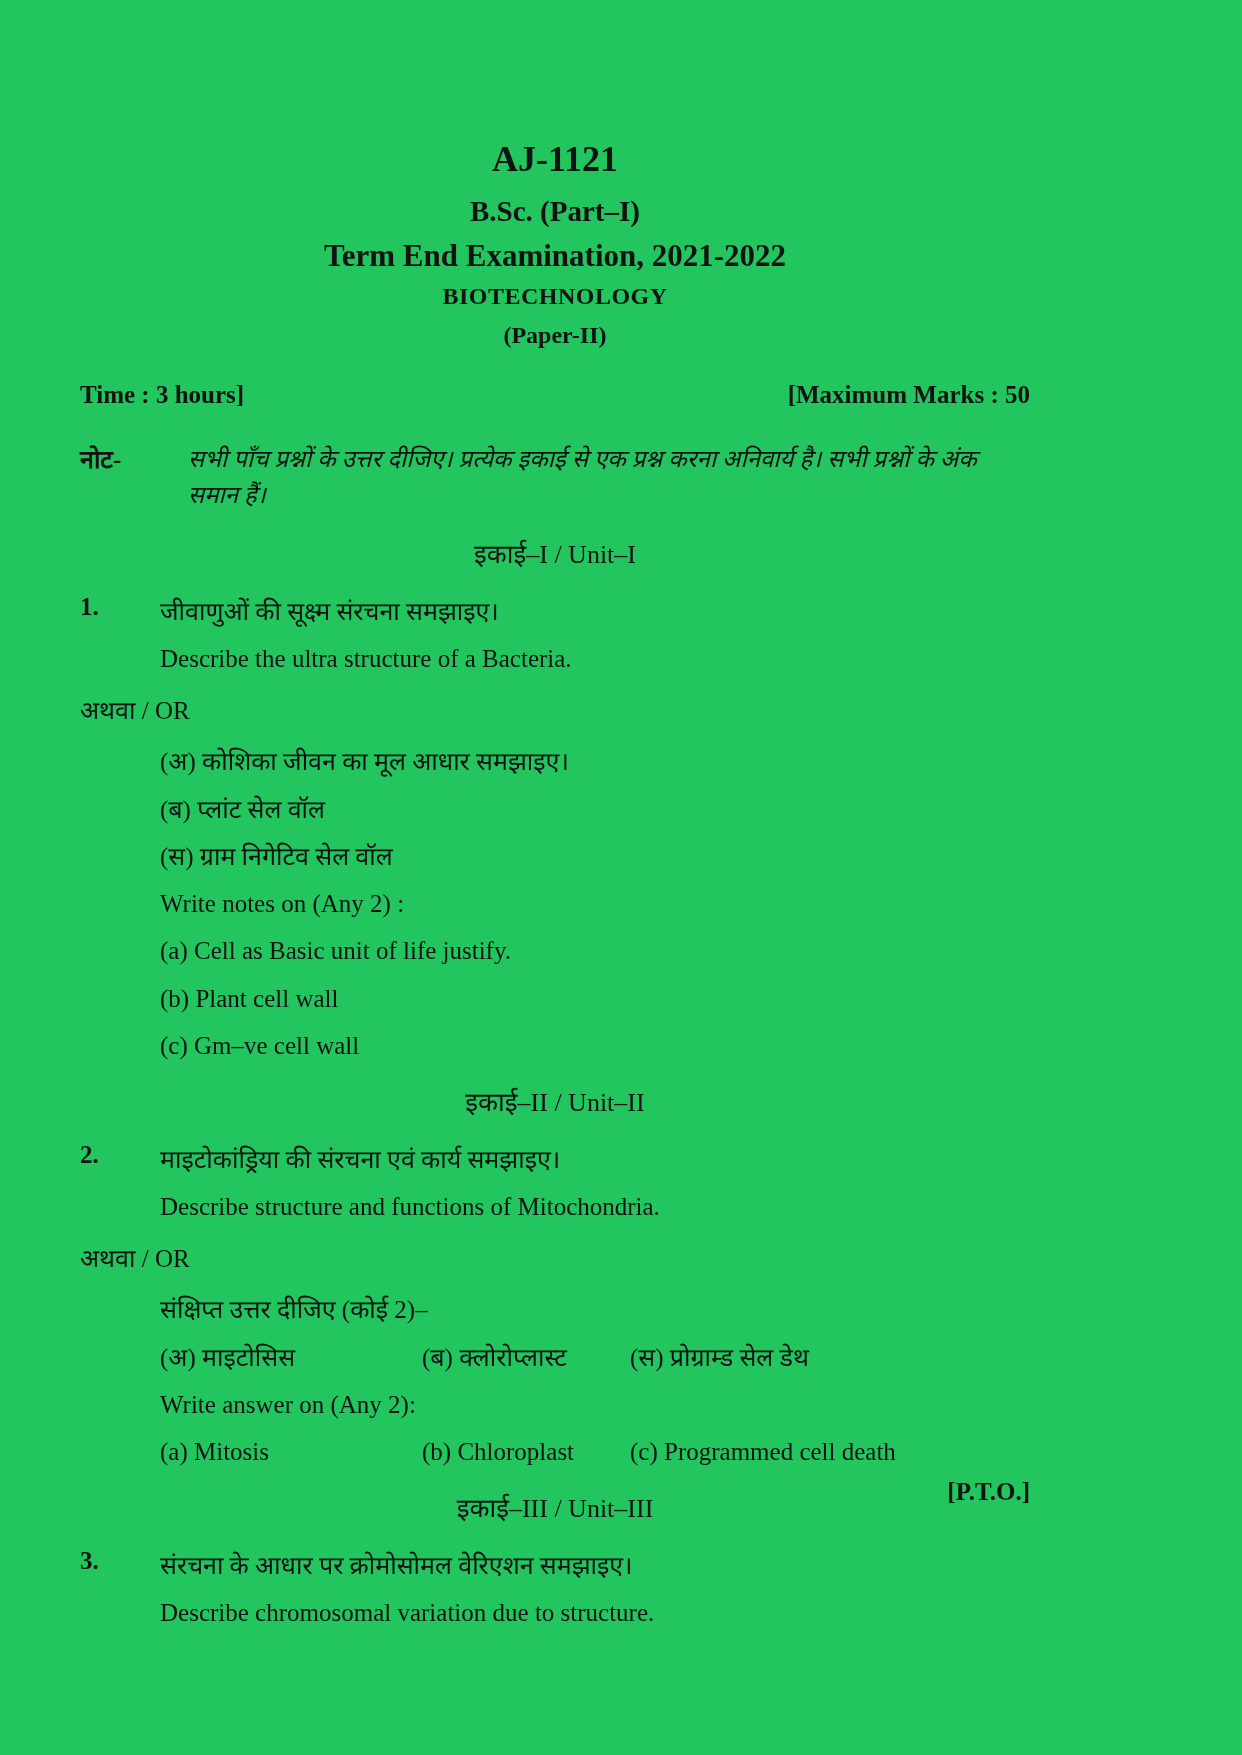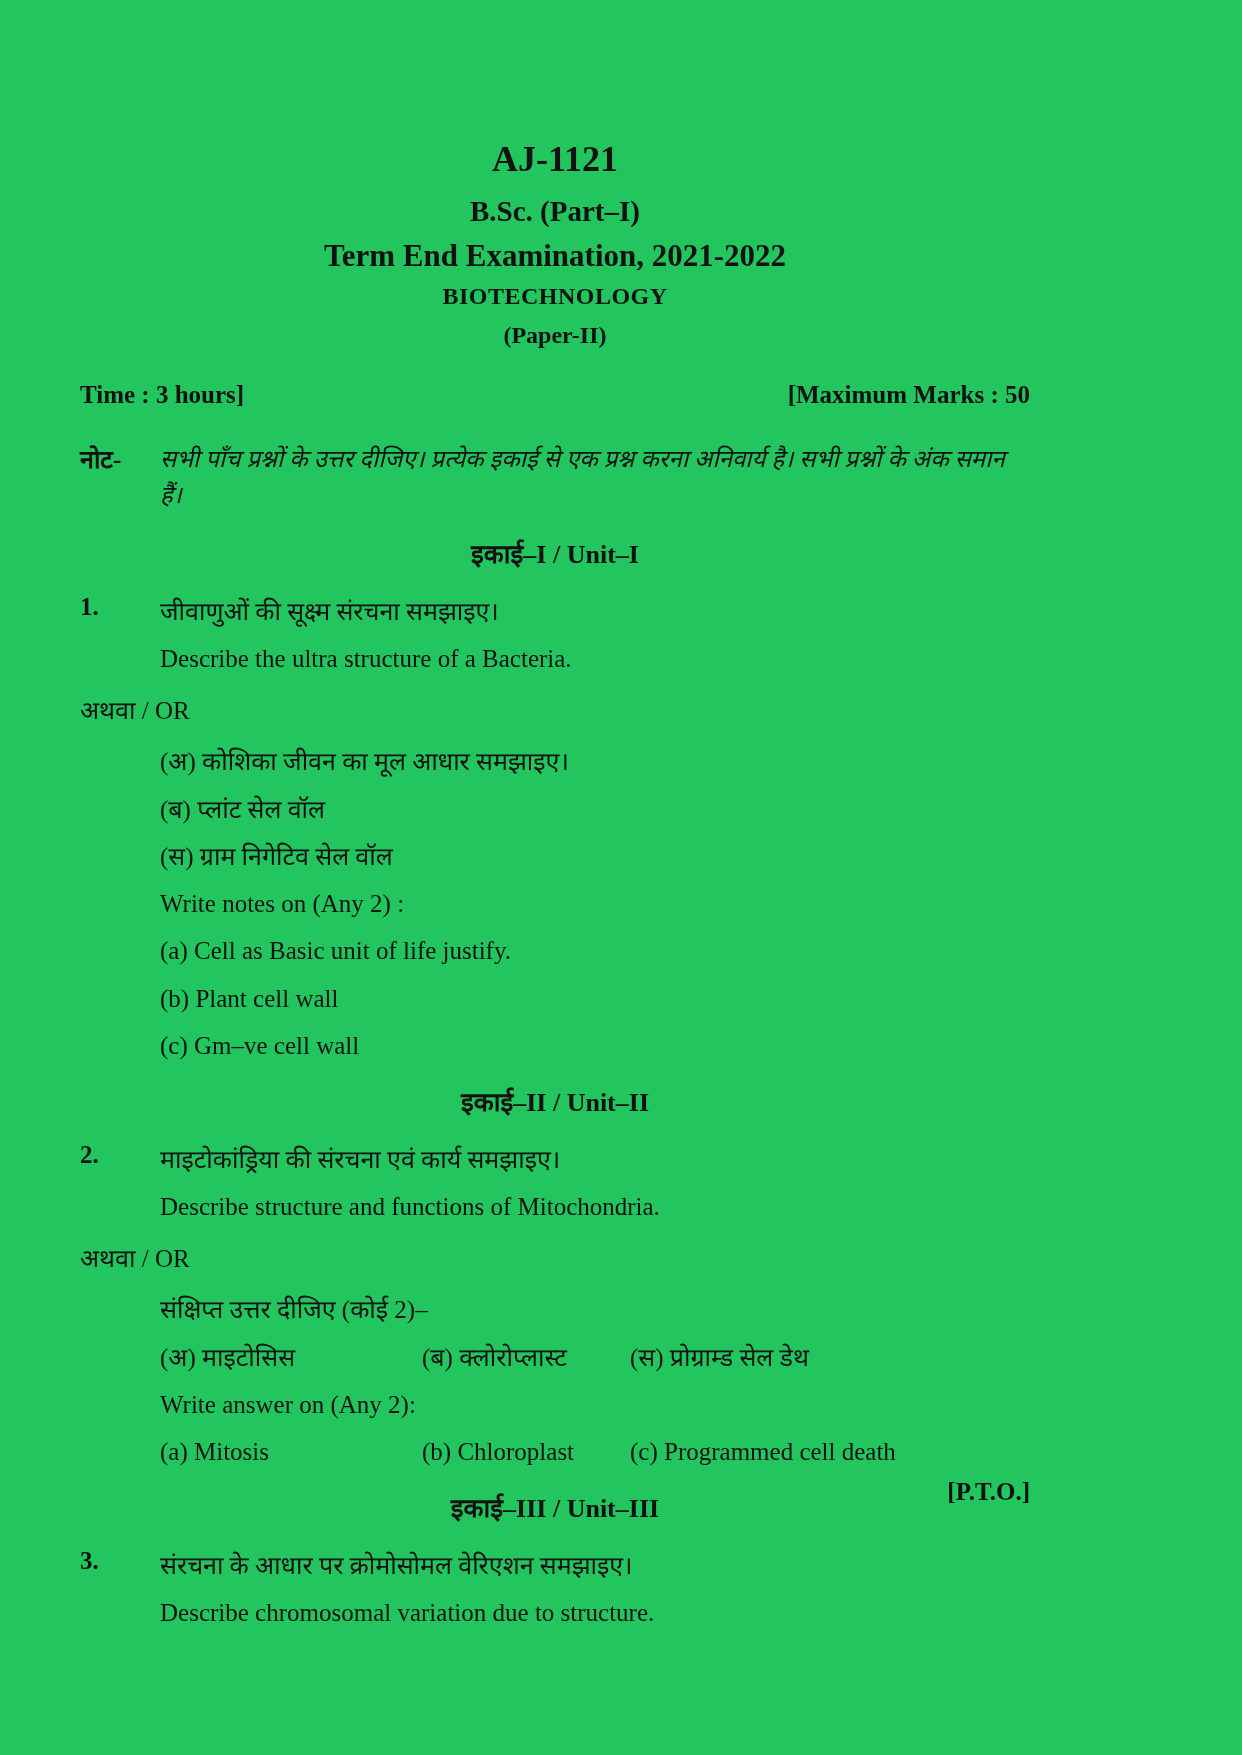--- a/index.html
+++ b/index.html
@@ -22,27 +22,27 @@
   .head-paper   { font-size: 24px; font-weight: bold; text-align: center; margin: 0 0 32px 0; }
 
   .meta-row {
     display: flex;
     justify-content: space-between;
     font-weight: bold;
     font-size: 25px;
     margin: 0 0 32px 0;
   }
 
-  .note-row { display: flex; font-size: 24px; margin: 0 0 10px 0; }
+  .note-row { display: flex; font-size: 24px; margin: 0 0 10px 0; gap: 28px; }
   .note-label { flex: 0 0 80px; font-weight: bold; font-size: 25px; }
   .note-text { flex: 1; font-style: italic; line-height: 1.5; }
 
   .unit-title {
     font-size: 26px;
-    font-weight: bold;
+    font-weight: normal;
     text-align: center;
     margin: 22px 0 22px 0;
   }
 
   .q-row { display: flex; font-size: 25px; margin: 0 0 16px 0; }
   .q-num { flex: 0 0 80px; font-weight: bold; }
 
   .line { font-size: 25px; margin: 0 0 16px 80px; line-height: 1.25; }
 
   .or-line {

